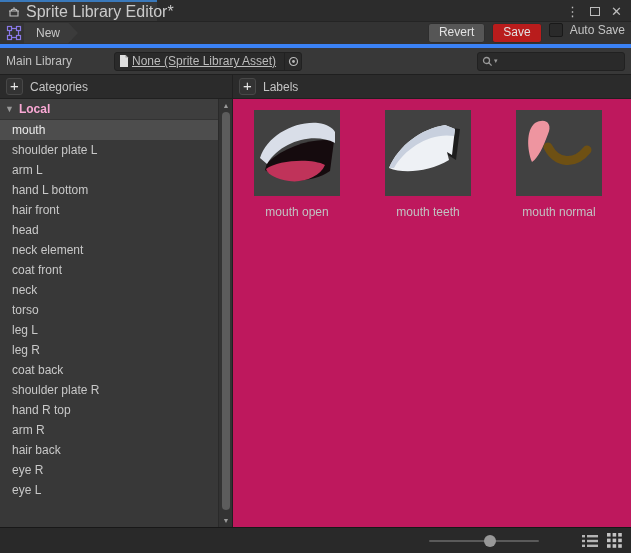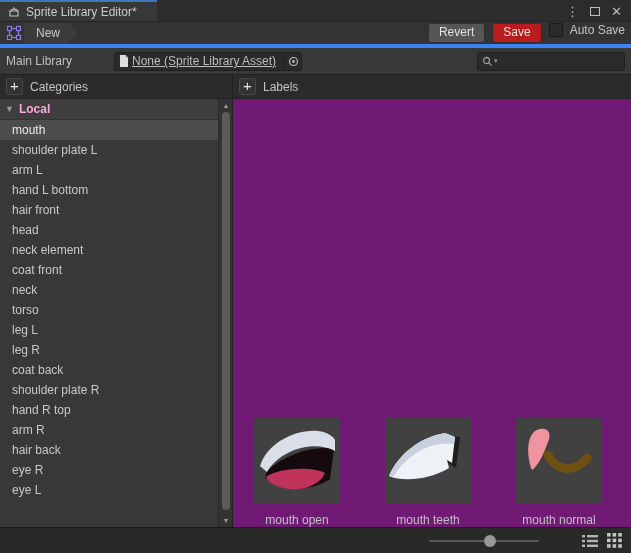--- a/index.html
+++ b/index.html
@@ -11,21 +11,21 @@
     background: #383838;
     -webkit-font-smoothing: antialiased;
   }
 
   
   .titlebar { height: 22px; background: #2c2c2c; display: flex; align-items: stretch; border-bottom: 1px solid #242424; }
   .tab {
     width: 157px; background: #383838; border-top: 2px solid #3a79bb;
     display: flex; align-items: center; gap: 5px; padding: 0 7px; color: #cbcbcb;
   }
-  .tab-label { white-space: nowrap; font-size: 12px; }
+  .tab-label { white-space: nowrap; font-size: 16px; }
   .win-controls { margin-left: auto; display: flex; align-items: center; gap: 11px; padding: 2px 9px 0 0; color: #bdbdbd; }
   .kebab { font-size: 13px; letter-spacing: 0; line-height: 1; }
   .maxbox { width: 10px; height: 9px; border: 1.5px solid #bdbdbd; display: inline-block; }
   .closex { font-size: 13px; line-height: 1; }
 
   
   .toolbar { height: 26px; background: #333333; display: flex; align-items: center; padding: 0 6px 0 4px; border-bottom: 4px solid #3b82f6; }
   .crumb-icon { margin: 0 2px; display: flex; }
   .crumb-seg {
     background: #3b3b3b; color: #c8c8c8; padding: 3px 18px 4px 12px; font-size: 12px;
@@ -76,21 +76,21 @@
   .cat-list { }
   .cat-row { height: 20px; line-height: 20px; padding-left: 12px; color: #c8c8c8; white-space: nowrap; }
   .cat-row.selected { background: #4d4d4d; color: #eaeaea; }
 
   .vscrollbar { position: absolute; top: 0; right: 0; width: 14px; bottom: 0; background: #333333; border-left: 1px solid #2a2a2a; }
   .sb-arrow { position: absolute; left: 0; width: 14px; height: 13px; display: flex; align-items: center; justify-content: center; color: #9a9a9a; font-size: 7px; }
   .sb-up { top: 0; }
   .sb-down { bottom: 0; }
   .sb-thumb { position: absolute; left: 2.5px; width: 8px; top: 13px; bottom: 17px; background: #5c5c5c; border-radius: 4px; }
 
-  .right-panel { flex: 1; background: #701a75; padding: 11px 0 0 21px; display: flex; gap: 45px; align-items: flex-end; }
+  .right-panel { flex: 1; background: #be185d; padding: 11px 0 0 21px; display: flex; gap: 45px; align-items: flex-start; }
   .label-cell { width: 86px; display: flex; flex-direction: column; align-items: center; }
   .thumb { width: 86px; height: 86px; background: #414141; }
   .label-name { margin-top: 9px; color: #c2c2c2; white-space: nowrap; }
 
   
   .bottombar { height: 26px; background: #292929; border-top: 1px solid #181818; display: flex; align-items: center; justify-content: flex-end; padding-right: 8px; gap: 8px; }
   .zoom-slider { width: 110px; height: 2px; background: #5a5a5a; border-radius: 1px; position: relative; margin-right: 34px; }
   .zoom-knob { position: absolute; top: 50%; width: 12px; height: 12px; border-radius: 50%; background: #989898; transform: translate(-50%,-50%); }
   .viewbtn { width: 17px; height: 17px; display: flex; align-items: center; justify-content: center; }
 </style>

